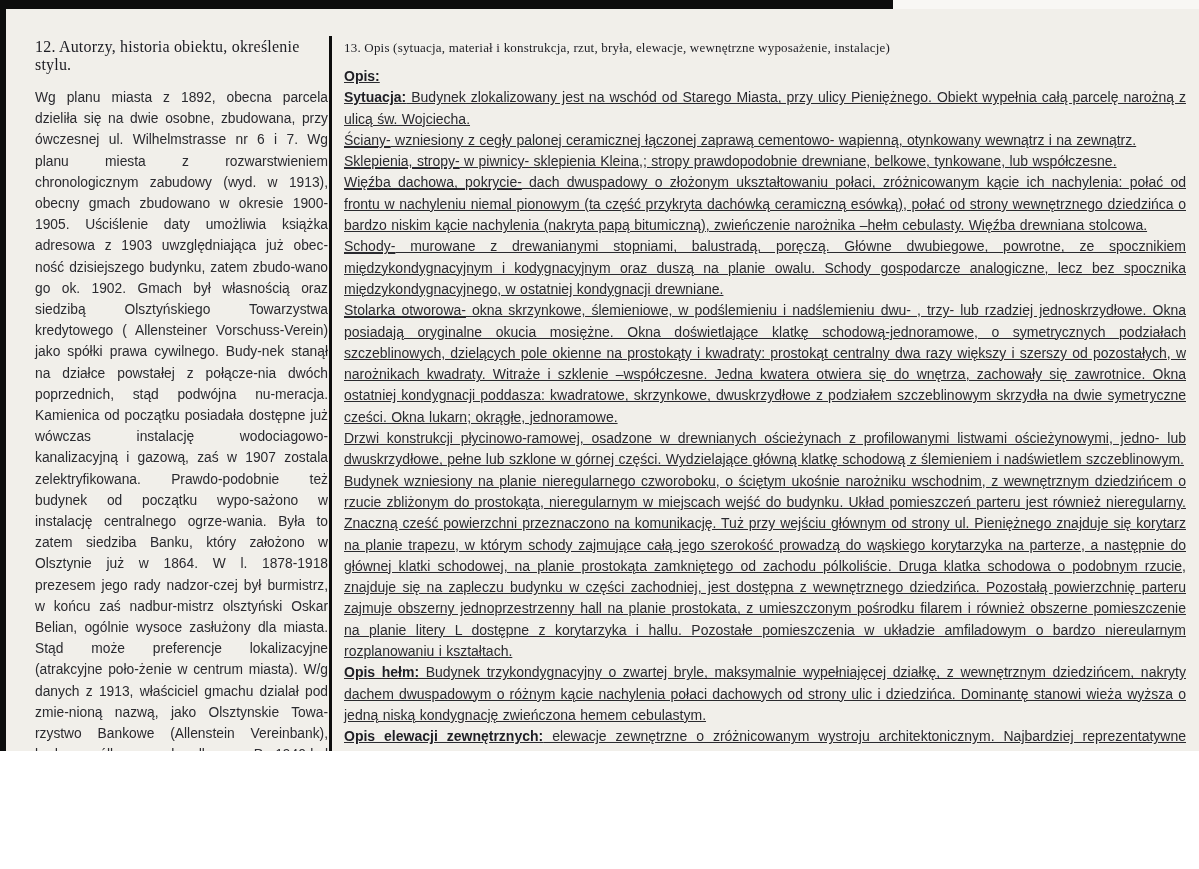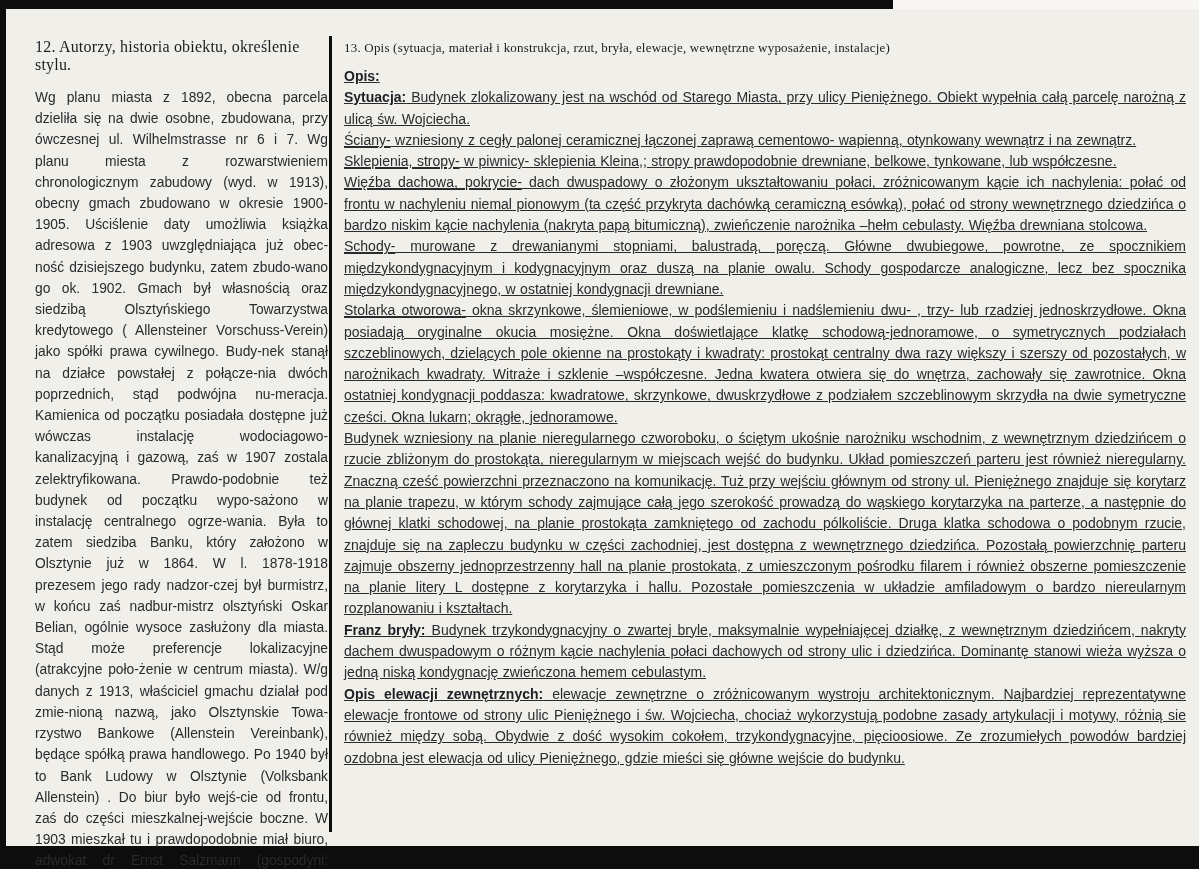--- a/index.html
+++ b/index.html
@@ -1,19 +1,19 @@
 <!DOCTYPE html>
 <html lang="pl"><head>
 <meta charset="utf-8">
 <style>
   html, body { margin: 0; padding: 0; background: #ffffff; }
   .page {
     position: relative;
     width: 1199px;
-    height: 869px;
+    height: 751px;
     background: var(--paper, #f1efea);
     overflow: hidden;
     font-family: "Liberation Sans", sans-serif;
     color: var(--ink, #2a2a2f);
     box-sizing: border-box;
   }
   
   .edge { position: absolute; background: var(--edge, #0d0d0d); }
   .edge-top    { left: 0; top: 0; width: 893px; height: 9px; }
   .edge-top-right { position: absolute; left: 893px; top: 0; width: 306px; height: 9px; background: #f8f7f4; }
@@ -71,18 +71,19 @@
   <div class="col-right">
     <div class="header">13. Opis (sytuacja, materiał i konstrukcja, rzut, bryła, elewacje, wewnętrzne wyposażenie, instalacje)</div>
     <div id="right-paragraphs">
         <p class="body"><span class="lead-b">Opis:</span></p>
         <p class="body"><span class="lead-b">Sytuacja:</span> Budynek zlokalizowany jest na wschód od Starego Miasta, przy ulicy Pieniężnego. Obiekt wypełnia całą parcelę narożną z ulicą św. Wojciecha.</p>
         <p class="body"><span class="lead-u">Ściany-</span> wzniesiony z cegły palonej ceramicznej łączonej zaprawą cementowo- wapienną, otynkowany wewnątrz i na zewnątrz.</p>
         <p class="body"><span class="lead-u">Sklepienia, stropy-</span> w piwnicy- sklepienia Kleina,; stropy prawdopodobnie drewniane, belkowe, tynkowane, lub współczesne.</p>
         <p class="body"><span class="lead-u">Więźba dachowa, pokrycie-</span> dach dwuspadowy o złożonym ukształtowaniu połaci, zróżnicowanym kącie ich nachylenia: połać od frontu w nachyleniu niemal pionowym (ta część przykryta dachówką ceramiczną esówką), połać od strony wewnętrznego dziedzińca o bardzo niskim kącie nachylenia (nakryta papą bitumiczną), zwieńczenie narożnika –hełm cebulasty. Więźba drewniana stolcowa.</p>
         <p class="body"><span class="lead-u">Schody-</span> murowane z drewanianymi stopniami, balustradą, poręczą. Główne dwubiegowe, powrotne, ze spocznikiem międzykondygnacyjnym i kodygnacyjnym oraz duszą na planie owalu. Schody gospodarcze analogiczne, lecz bez spocznika międzykondygnacyjnego, w ostatniej kondygnacji drewniane.</p>
         <p class="body"><span class="lead-u">Stolarka otworowa-</span> okna skrzynkowe, ślemieniowe, w podślemieniu i nadślemieniu dwu- , trzy- lub rzadziej jednoskrzydłowe. Okna posiadają oryginalne okucia mosiężne. Okna doświetlające klatkę schodową-jednoramowe, o symetrycznych podziałach szczeblinowych, dzielących pole okienne na prostokąty i kwadraty: prostokąt centralny dwa razy większy i szerszy od pozostałych, w narożnikach kwadraty. Witraże i szklenie –współczesne. Jedna kwatera otwiera się do wnętrza, zachowały się zawrotnice. Okna ostatniej kondygnacji poddasza: kwadratowe, skrzynkowe, dwuskrzydłowe z podziałem szczeblinowym skrzydła na dwie symetryczne cześci. Okna lukarn; okrągłe, jednoramowe.</p>
+        <p class="body">Drzwi konstrukcji płycinowo-ramowej, osadzone w drewnianych ościeżynach z profilowanymi listwami ościeżynowymi, jedno- lub dwuskrzydłowe, pełne lub szklone w górnej części. Wydzielające główną klatkę schodową z ślemieniem i nadświetlem szczeblinowym.</p>
         <p class="body">Budynek wzniesiony na planie nieregularnego czworoboku, o ściętym ukośnie narożniku wschodnim, z wewnętrznym dziedzińcem o rzucie zbliżonym do prostokąta, nieregularnym w miejscach wejść do budynku. Układ pomieszczeń parteru jest również nieregularny. Znaczną cześć powierzchni przeznaczono na komunikację. Tuż przy wejściu głównym od strony ul. Pieniężnego znajduje się korytarz na planie trapezu, w którym schody zajmujące całą jego szerokość prowadzą do wąskiego korytarzyka na parterze, a następnie do głównej klatki schodowej, na planie prostokąta zamkniętego od zachodu pólkoliście. Druga klatka schodowa o podobnym rzucie, znajduje się na zapleczu budynku w części zachodniej, jest dostępna z wewnętrznego dziedzińca. Pozostałą powierzchnię parteru zajmuje obszerny jednoprzestrzenny hall na planie prostokata, z umieszczonym pośrodku filarem i również obszerne pomieszczenie na planie litery L dostępne z korytarzyka i hallu. Pozostałe pomieszczenia w układzie amfiladowym o bardzo niereularnym rozplanowaniu i kształtach.</p>
-        <p class="body"><span class="lead-b">Franz bryły:</span> Budynek trzykondygnacyjny o zwartej bryle, maksymalnie wypełniajęcej działkę, z wewnętrznym dziedzińcem, nakryty dachem dwuspadowym o różnym kącie nachylenia połaci dachowych od strony ulic i dziedzińca. Dominantę stanowi wieża wyższa o jedną niską kondygnację zwieńczona hemem cebulastym.</p>
+        <p class="body"><span class="lead-b">Opis hełm:</span> Budynek trzykondygnacyjny o zwartej bryle, maksymalnie wypełniajęcej działkę, z wewnętrznym dziedzińcem, nakryty dachem dwuspadowym o różnym kącie nachylenia połaci dachowych od strony ulic i dziedzińca. Dominantę stanowi wieża wyższa o jedną niską kondygnację zwieńczona hemem cebulastym.</p>
         <p class="body"><span class="lead-b">Opis elewacji zewnętrznych:</span> elewacje zewnętrzne o zróżnicowanym wystroju architektonicznym. Najbardziej reprezentatywne elewacje frontowe od strony ulic Pieniężnego i św. Wojciecha, chociaż wykorzystują podobne zasady artykulacji i motywy, różnią sie również między sobą. Obydwie z dość wysokim cokołem, trzykondygnacyjne, pięcioosiowe. Ze zrozumiełych powodów bardziej ozdobna jest elewacja od ulicy Pieniężnego, gdzie mieści się główne wejście do budynku.</p>
       </div>
   </div>
 </div>
 
 </body></html>

